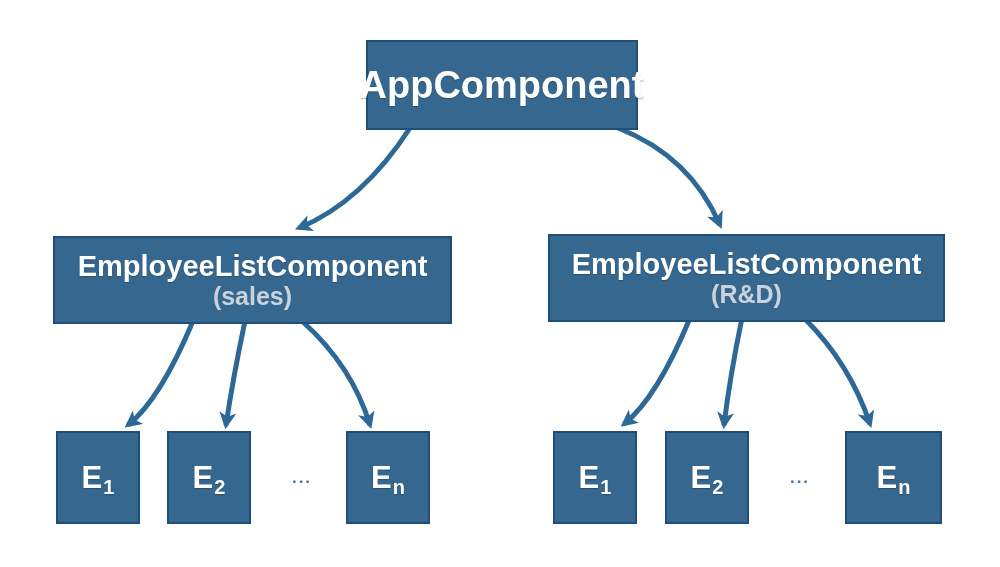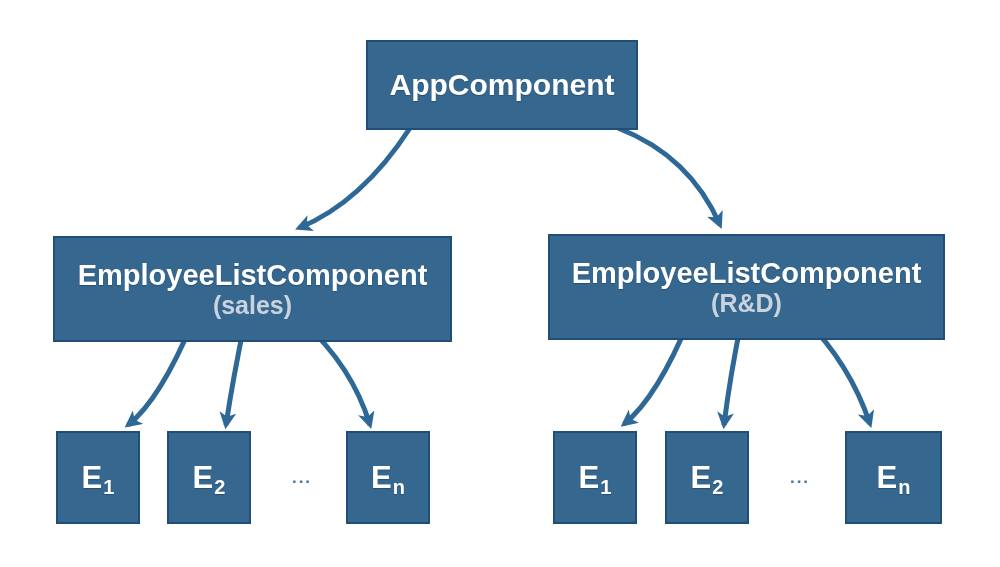--- a/index.html
+++ b/index.html
@@ -38,22 +38,22 @@
     background: var(--box-fill);
     border: 2px solid var(--box-border);
     display: flex;
     flex-direction: column;
     align-items: center;
     justify-content: center;
     color: var(--title-text);
     font-weight: bold;
     text-shadow: 0 1px 1px rgba(14, 38, 60, 0.35);
   }
-  .node-app { left: 366px; top: 40px; width: 272px; height: 90px; font-size: 30px; }
-  .node-parent { height: 106px; width: 399px; font-size: 29px; line-height: 1.05; }
+  .node-app { left: 366px; top: 40px; width: 272px; height: 90px; font-size: 38px; }
+  .node-parent { height: 88px; width: 399px; font-size: 29px; line-height: 1.05; }
   .node-parent-sales { left: 53px; top: 236px; }
   .node-parent-rnd { left: 548px; top: 234px; width: 397px; }
   .node-sublabel {
     font-size: 25px;
     color: var(--subtitle-text);
     margin-top: 2px;
     text-shadow: none;
   }
   .node-leaf { top: 431px; width: 84px; height: 93px; font-size: 31px; }
   .node-leaf sub {

